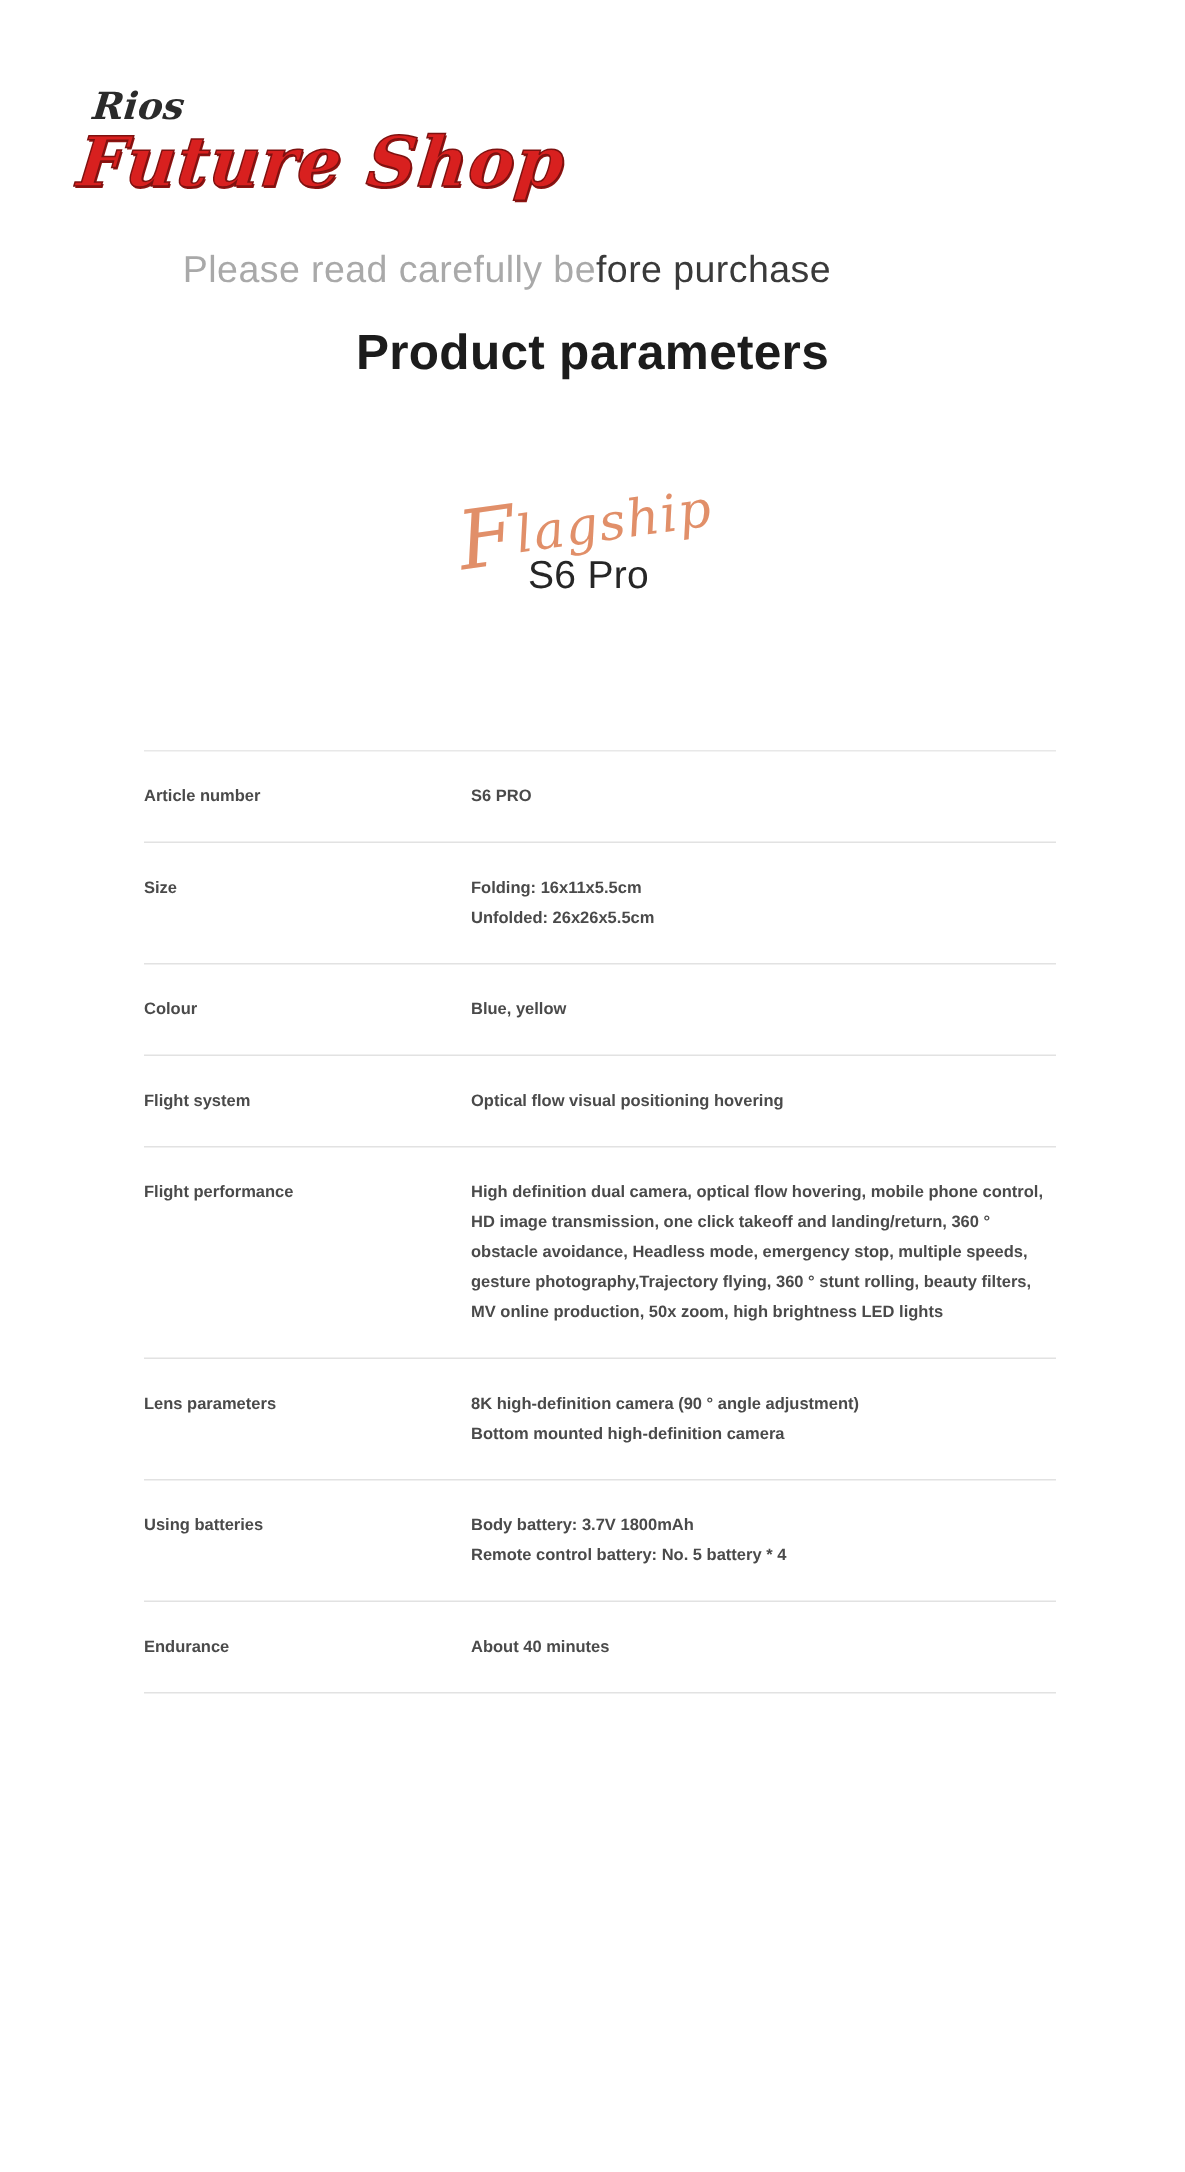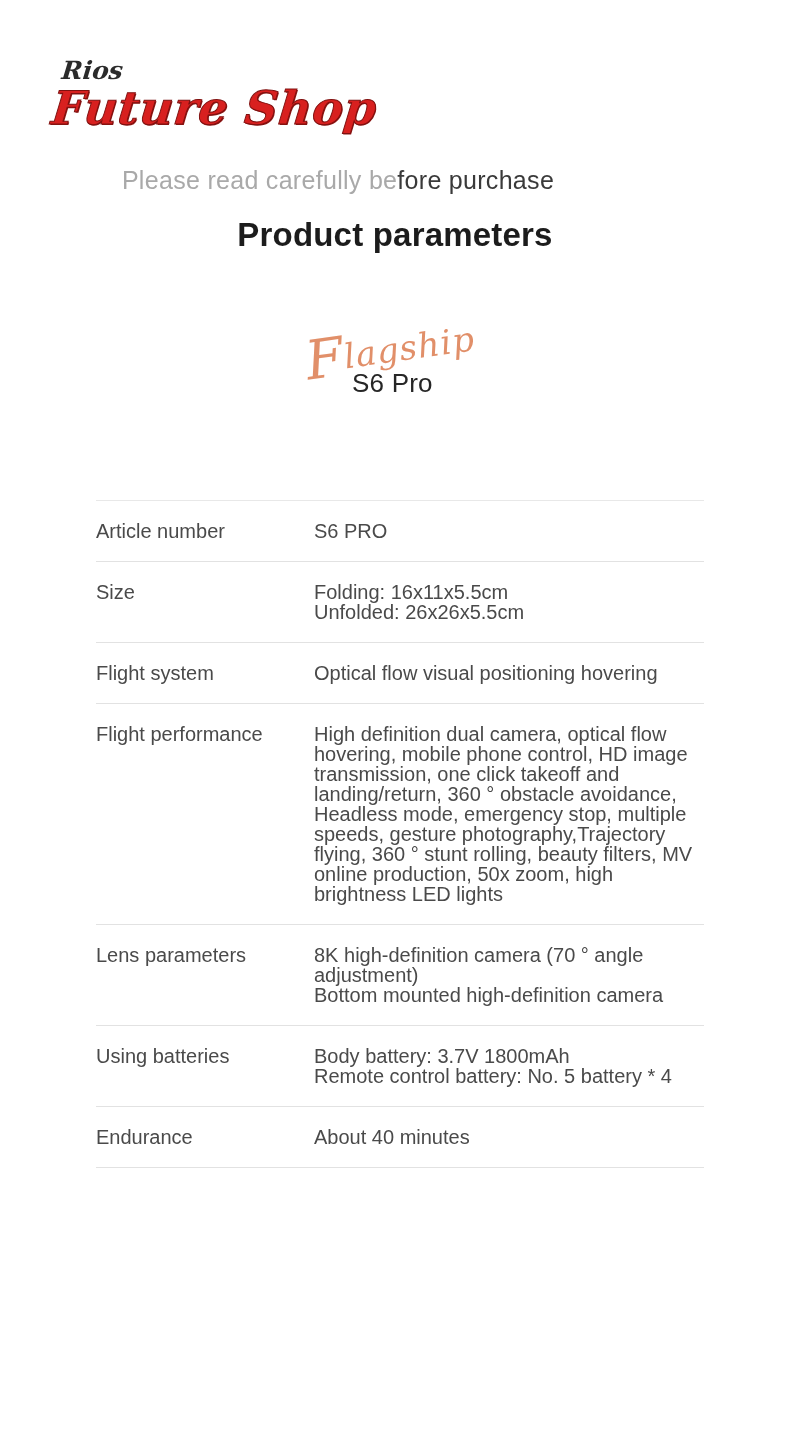--- a/index.html
+++ b/index.html
@@ -124,23 +124,24 @@
   }
   .spec-table tr {
     border-bottom: 1px solid #e2e2e2;
   }
   .spec-table tr:first-child {
     border-top: 1px solid #e8e8e8;
   }
   .spec-table td {
     vertical-align: top;
     padding: 20px 0 20px 0;
-    font-size: 20px;
+    font-size: 11px;
     line-height: 20px;
     color: #4a4a4a;
+    font-weight: bold;
   }
   .spec-table td.label {
     width: 208px;
     padding-right: 10px;
     color: #4a4a4a;
   }
   .spec-table td.value {
     color: #4a4a4a;
     white-space: pre-line;
   }
@@ -177,30 +178,34 @@
       <tr>
         <td class="label">Article number</td>
         <td class="value">S6 PRO</td>
       </tr>
       <tr>
         <td class="label">Size</td>
         <td class="value">Folding: 16x11x5.5cm
 Unfolded: 26x26x5.5cm</td>
       </tr>
       <tr>
+        <td class="label">Colour</td>
+        <td class="value">Blue, yellow</td>
+      </tr>
+      <tr>
         <td class="label">Flight system</td>
         <td class="value">Optical flow visual positioning hovering</td>
       </tr>
       <tr>
         <td class="label">Flight performance</td>
         <td class="value">High definition dual camera, optical flow hovering, mobile phone control, HD image transmission, one click takeoff and landing/return, 360 ° obstacle avoidance, Headless mode, emergency stop, multiple speeds, gesture photography,Trajectory flying, 360 ° stunt rolling, beauty filters, MV online production, 50x zoom, high brightness LED lights</td>
       </tr>
       <tr>
         <td class="label">Lens parameters</td>
-        <td class="value">8K high-definition camera (70 ° angle adjustment)
+        <td class="value">8K high-definition camera (90 ° angle adjustment)
 Bottom mounted high-definition camera</td>
       </tr>
       <tr>
         <td class="label">Using batteries</td>
         <td class="value">Body battery: 3.7V 1800mAh
 Remote control battery: No. 5 battery * 4</td>
       </tr>
       <tr>
         <td class="label">Endurance</td>
         <td class="value">About 40 minutes</td>

